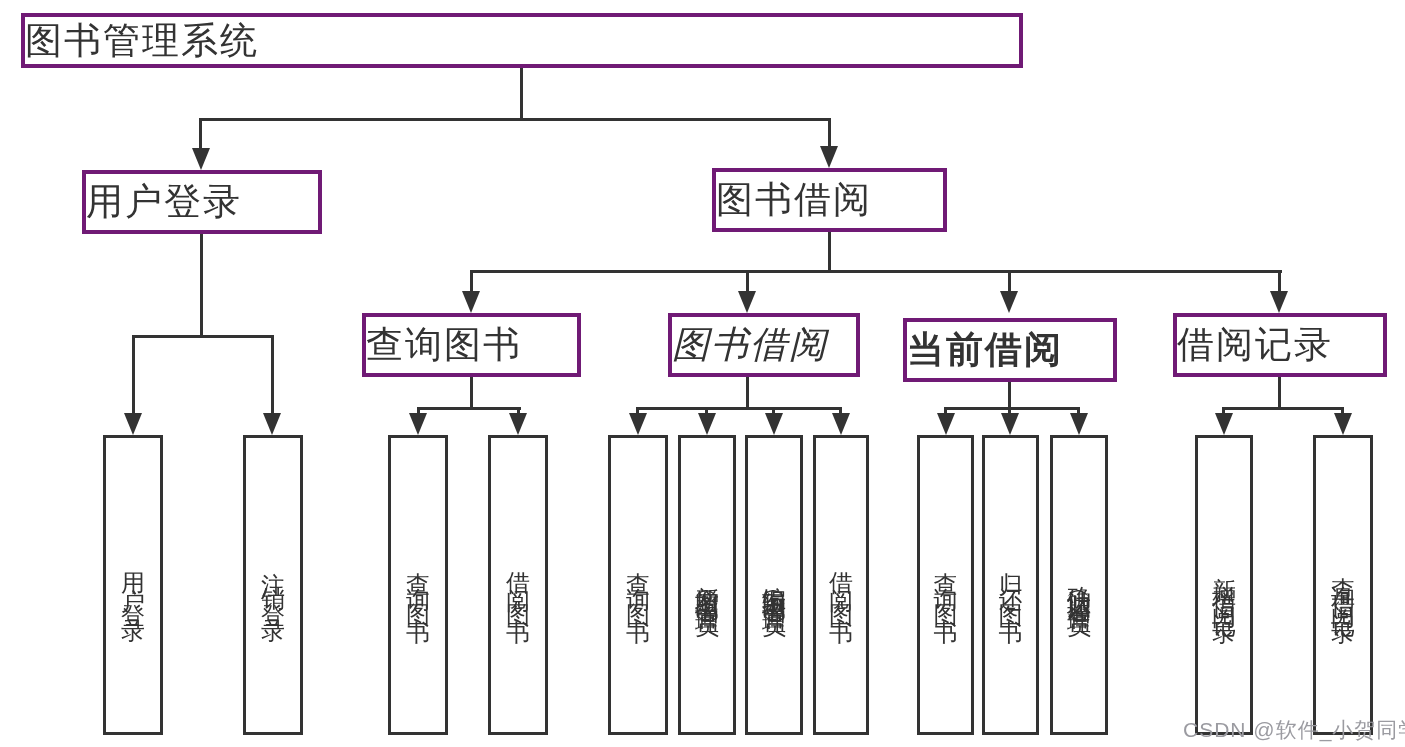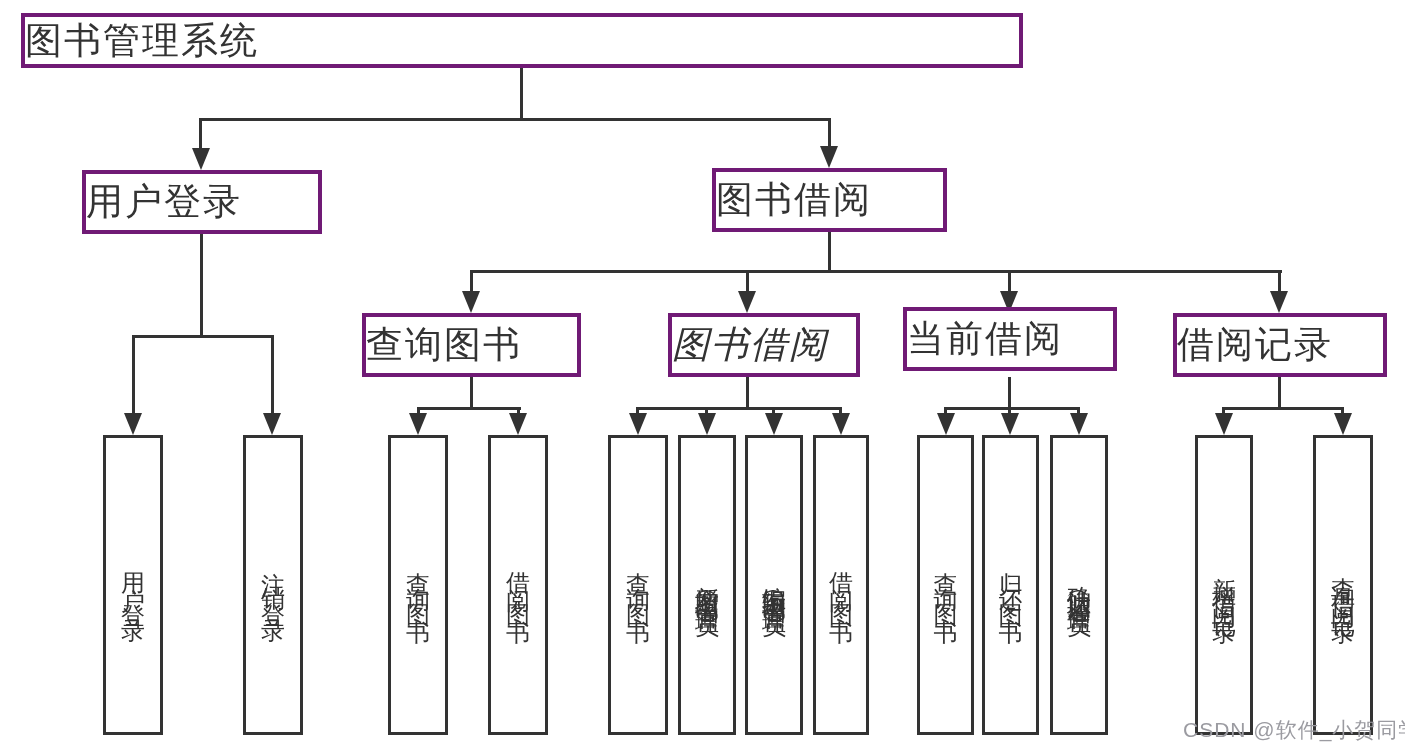--- a/index.html
+++ b/index.html
@@ -103,21 +103,21 @@
   <div class="hbox" style="left:712px;top:168px;width:235px;height:64px;">
     <span>图书借阅</span>
   </div>
 
   <div class="hbox" style="left:362px;top:313px;width:219px;height:64px;">
     <span>查询图书</span>
   </div>
   <div class="hbox" style="left:668px;top:313px;width:192px;height:64px;font-style:italic;">
     <span>图书借阅</span>
   </div>
-  <div class="hbox" style="left:903px;top:307px;width:214px;height:64px;">
+  <div class="hbox" style="left:903px;top:318px;width:214px;height:64px;font-weight:bold;">
     <span>当前借阅</span>
   </div>
   <div class="hbox" style="left:1173px;top:313px;width:214px;height:64px;">
     <span>借阅记录</span>
   </div>
 
   <div class="vbox" style="left:103px;top:435px;width:60px;height:300px;">
     <span class="vtext" style="letter-spacing: 16px;">用户登录</span>
   </div>
   <div class="vbox" style="left:243px;top:435px;width:60px;height:300px;">

